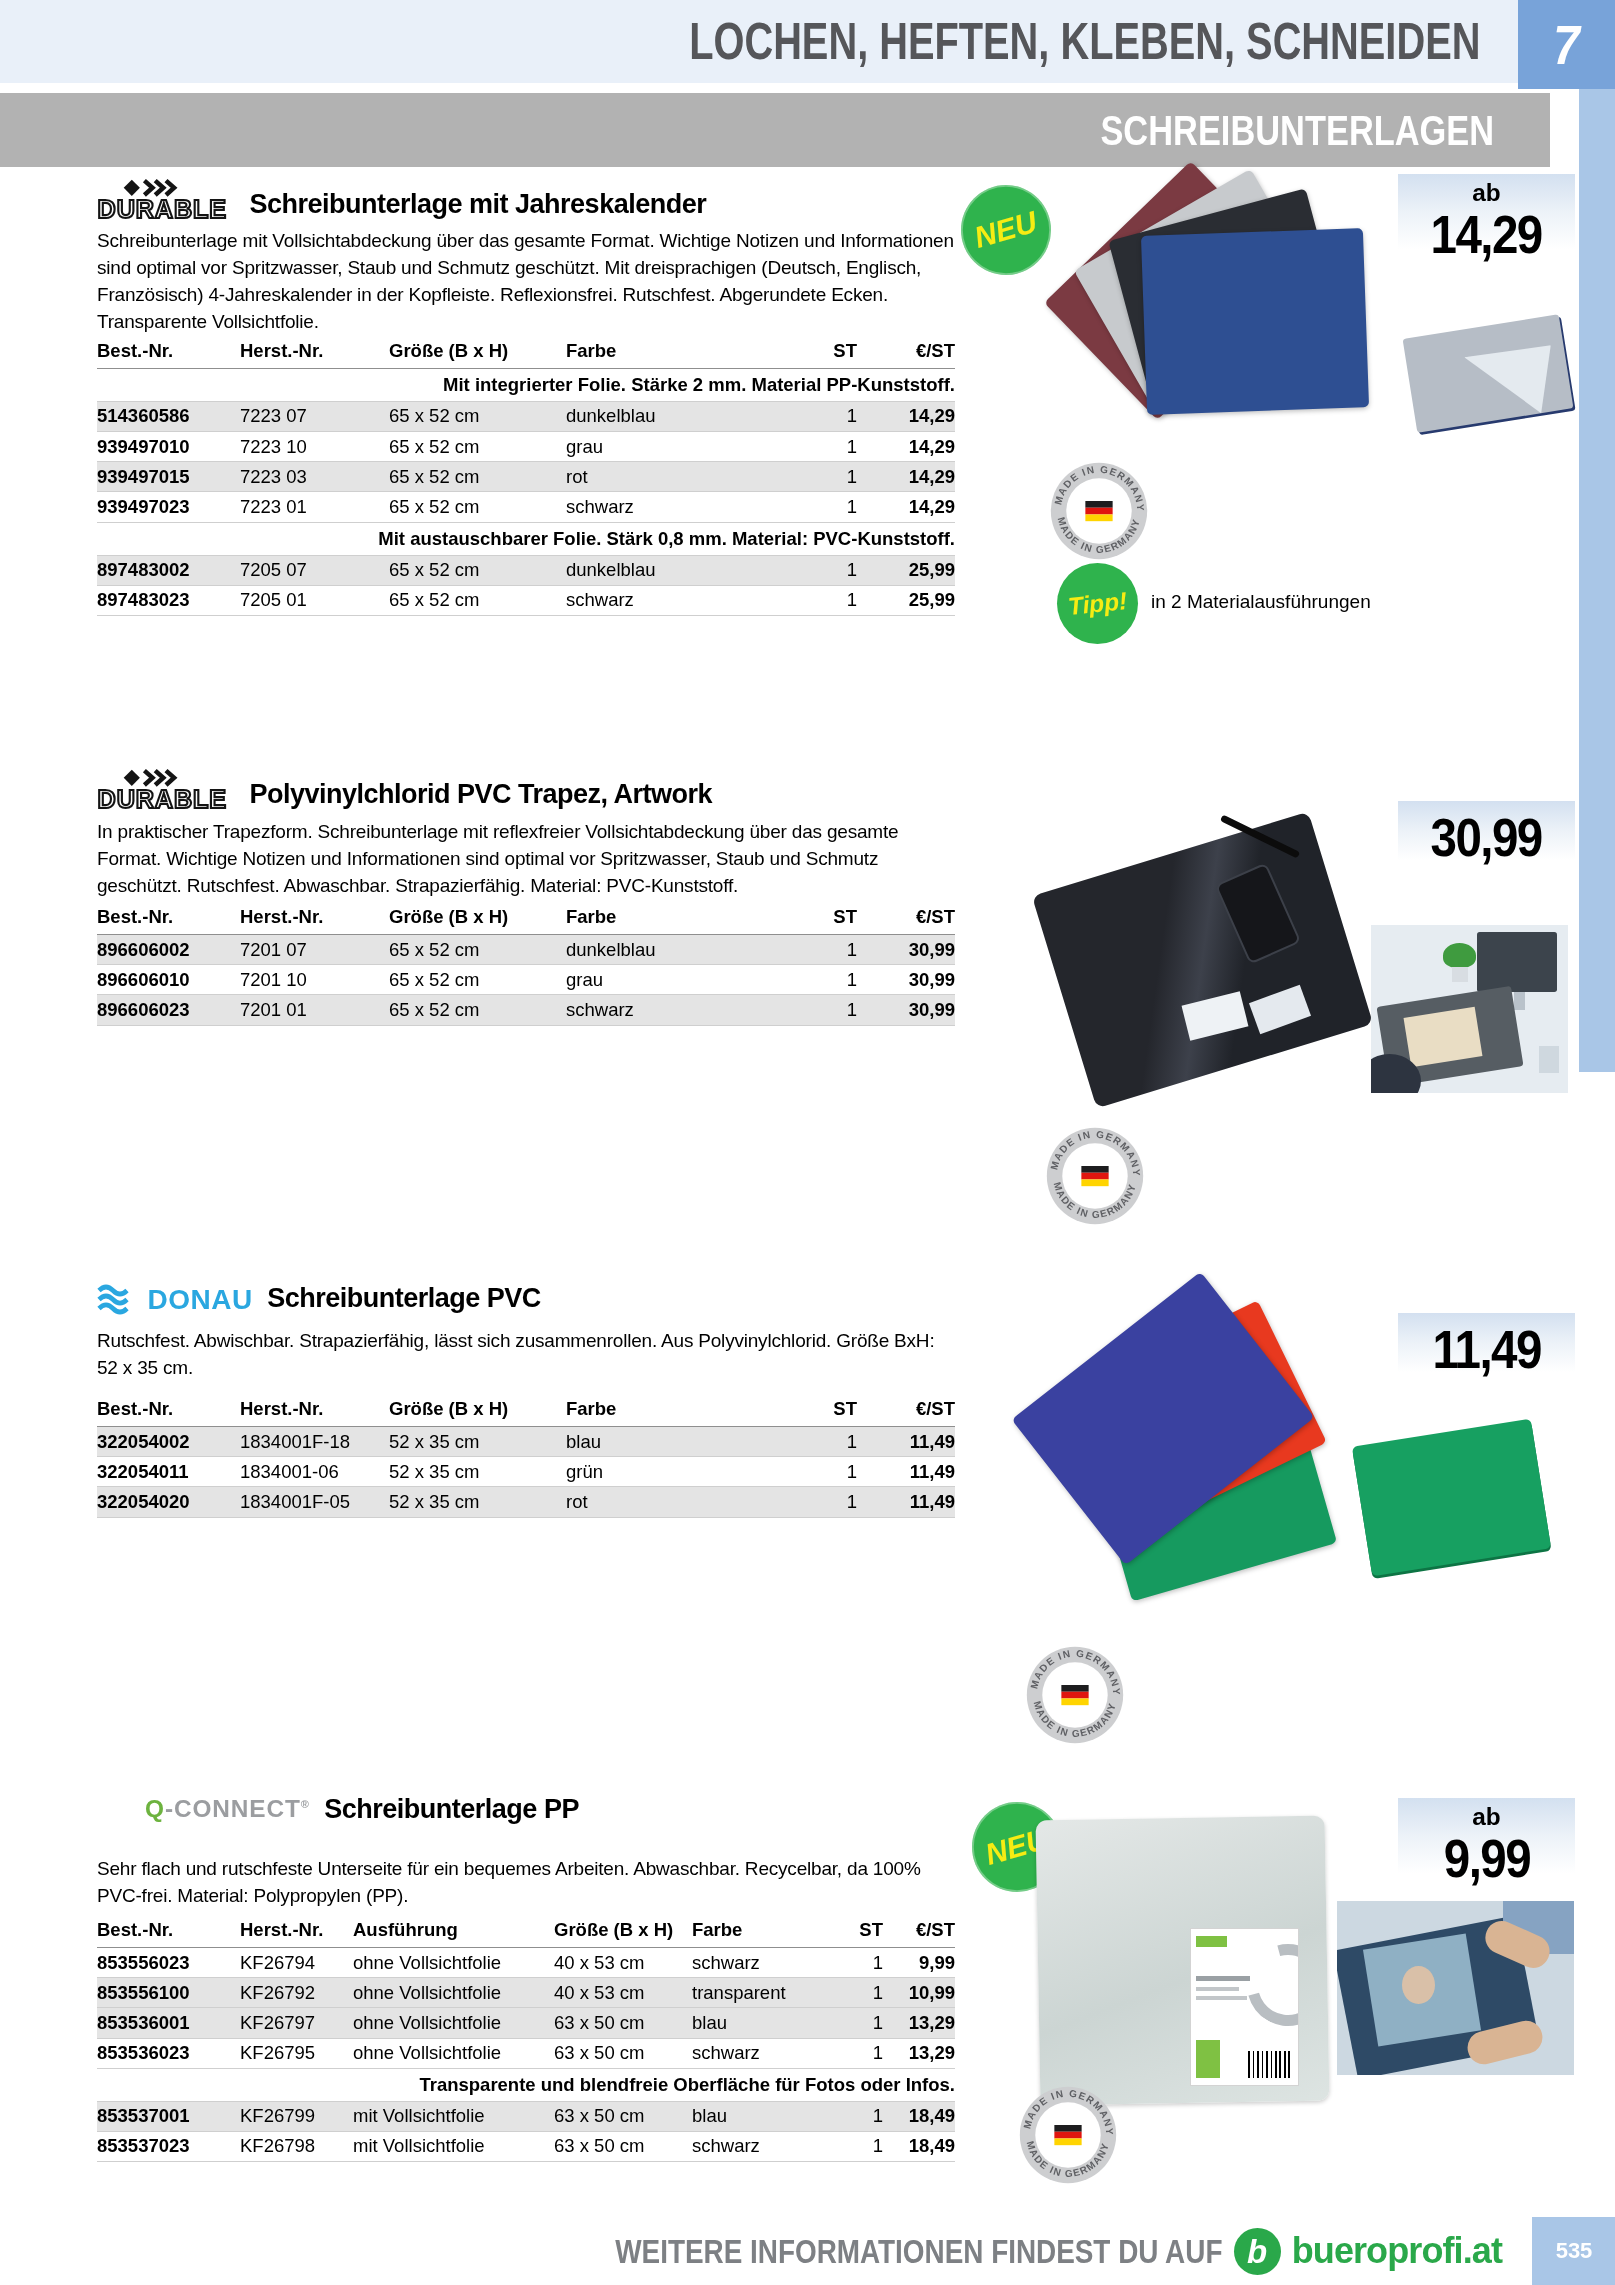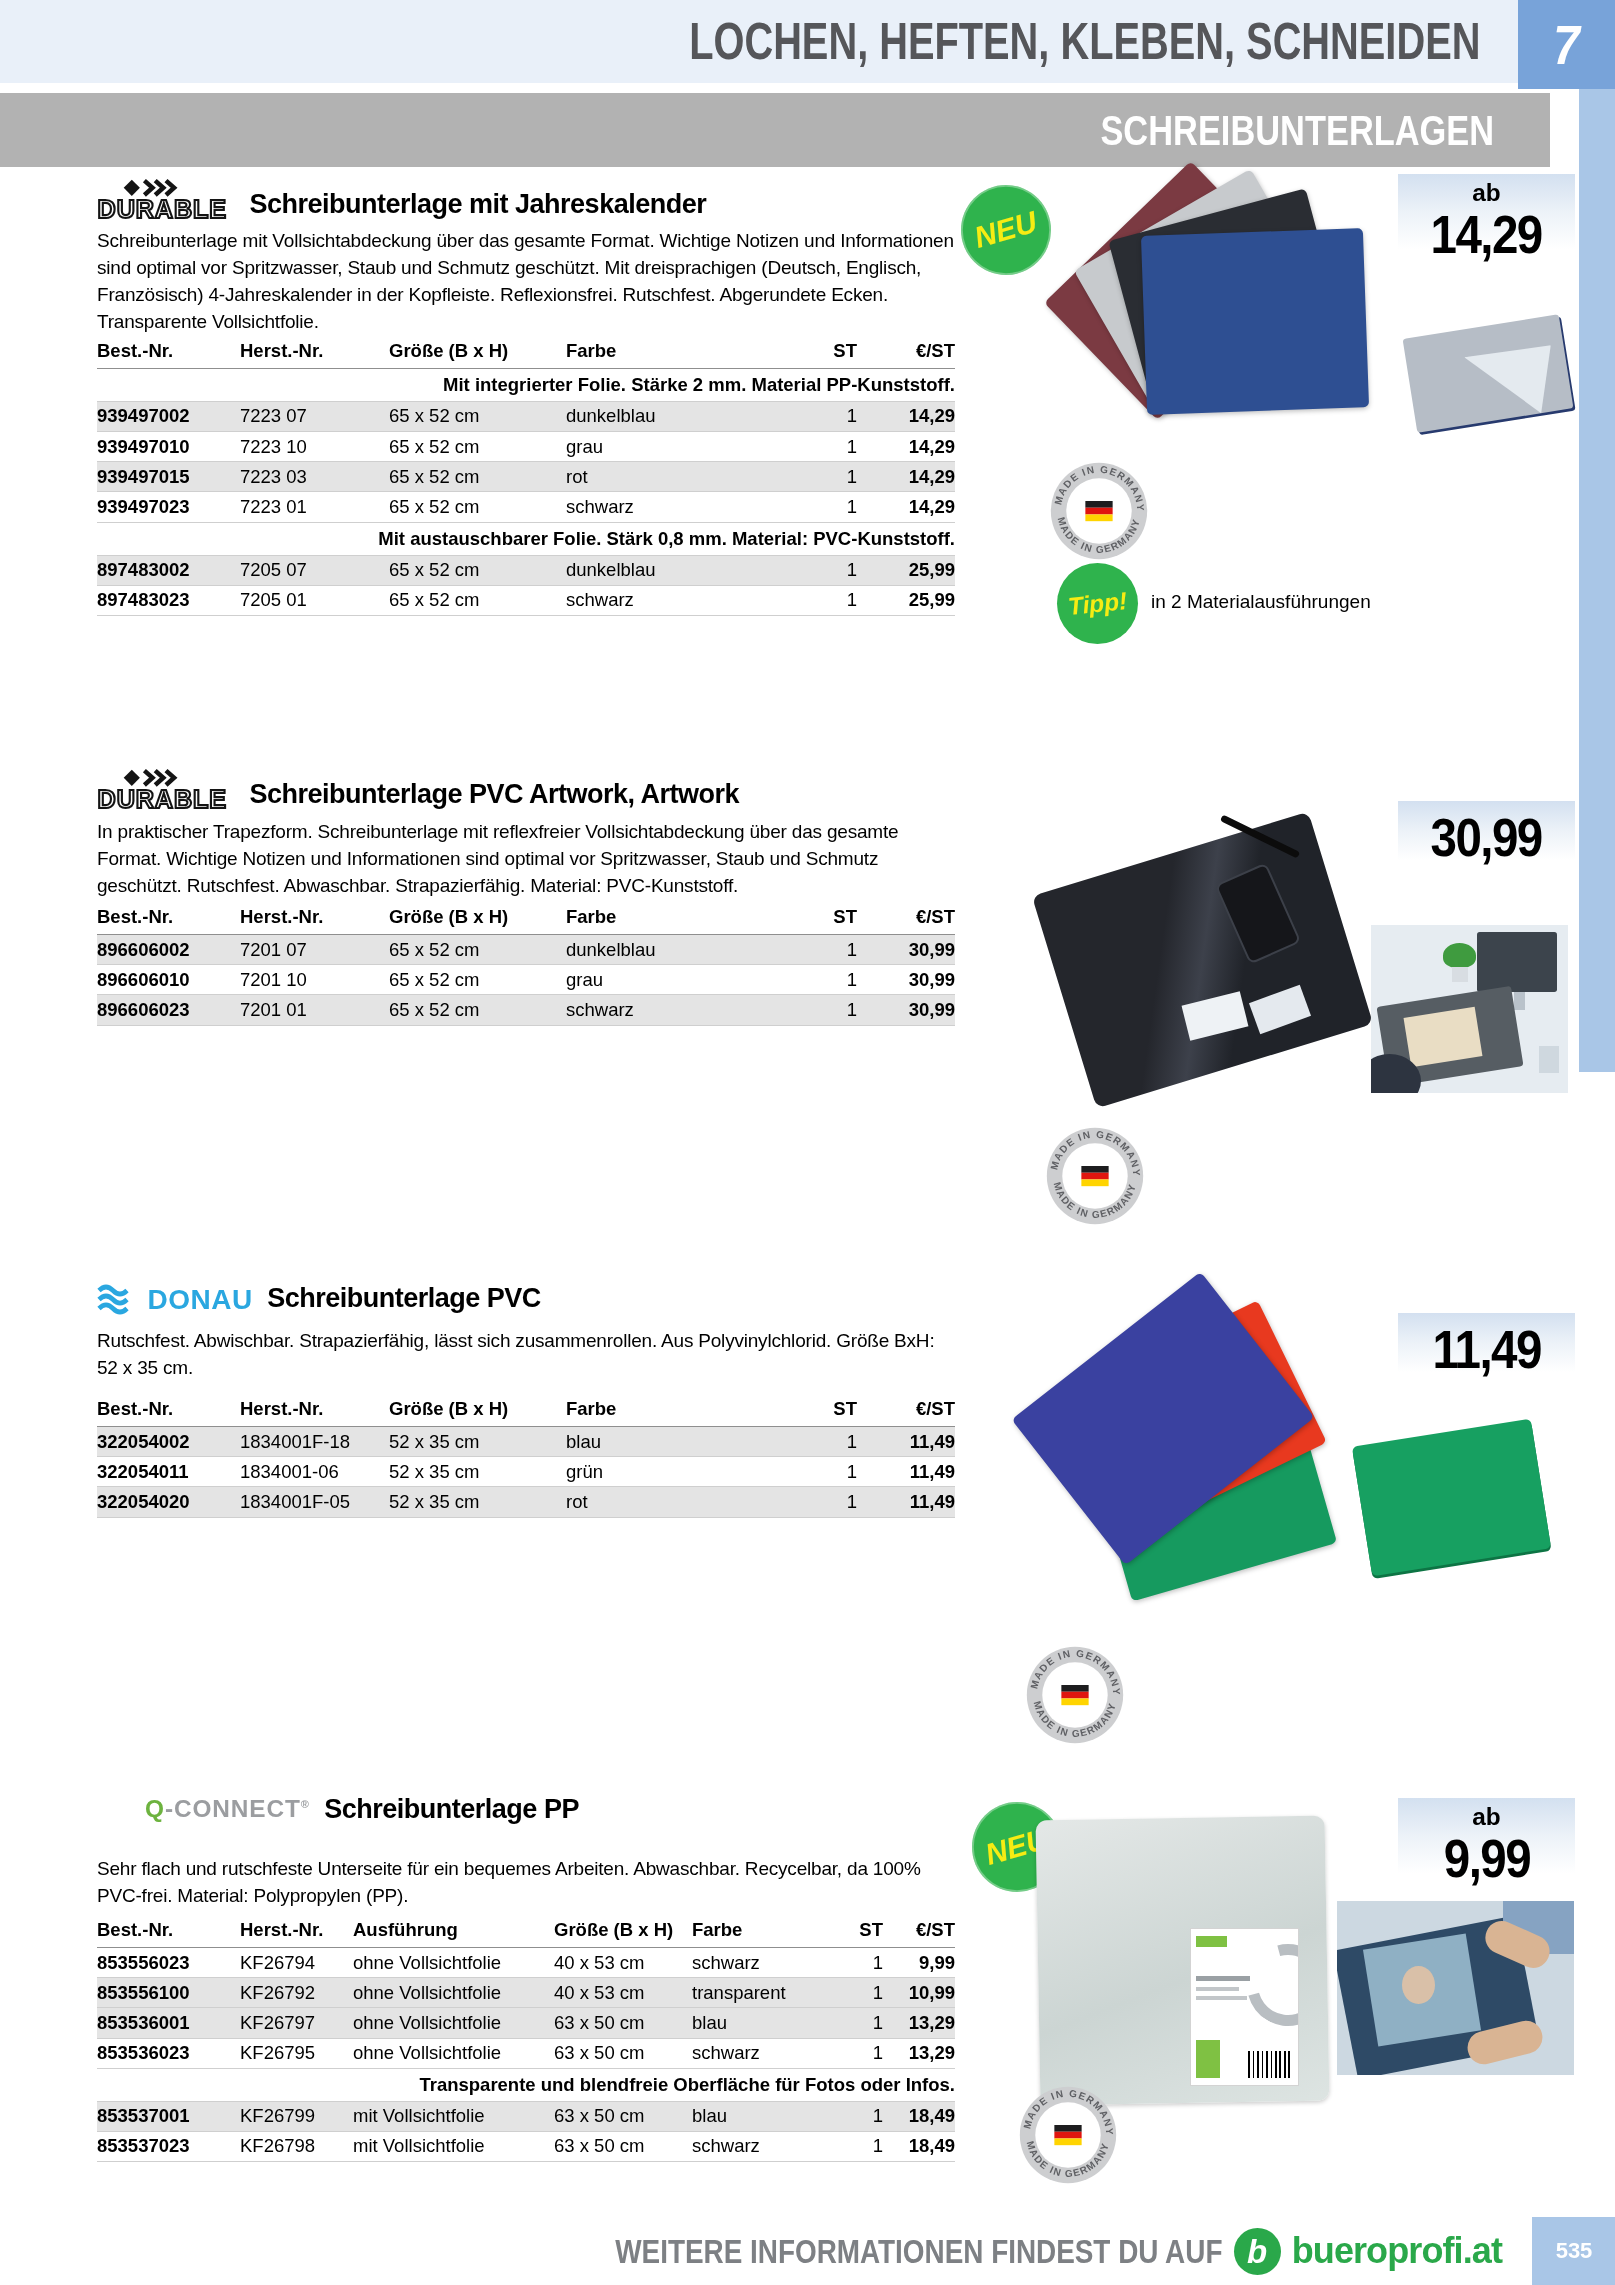--- a/index.html
+++ b/index.html
@@ -167,21 +167,21 @@
           <th>Farbe</th>
           <th>ST</th>
           <th>€/ST</th>
         </tr>
       </thead>
       <tbody>
         <tr class="sec">
           <td colspan="6">Mit integrierter Folie. Stärke 2 mm. Material PP-Kunststoff.</td>
         </tr>
         <tr class="shade">
-          <td>939497002</td>
+          <td>514360586</td>
           <td>7223 07</td>
           <td>65 x 52 cm</td>
           <td>dunkelblau</td>
           <td>1</td>
           <td>14,29</td>
         </tr>
         <tr>
           <td>939497010</td>
           <td>7223 10</td>
           <td>65 x 52 cm</td>
@@ -263,21 +263,21 @@
   <div class="tipp-note" style="left:1151px;top:591px;">in 2 Materialausführungen</div>
 
   <div class="brandrow" style="left:97px;top:767px;">
     <svg class="durable-logo" width="138" height="45" viewBox="0 0 152 50">
       <polygon points="38,3 47,12 38,21 29,12" fill="#141414"></polygon>
       <path d="M52 4 L61 12 L52 20" stroke="#141414" stroke-width="5" fill="none"></path>
       <path d="M64 4 L73 12 L64 20" stroke="#141414" stroke-width="5" fill="none"></path>
       <path d="M76 4 L85 12 L76 20" stroke="#141414" stroke-width="5" fill="none"></path>
       <text x="0" y="46" font-size="28" font-weight="800" letter-spacing="1" fill="#ffffff" stroke="#141414" stroke-width="2.4">DURABLE</text>
     </svg>
-    <div class="ptitle">Schreibunterlage PVC Artwork, Artwork</div>
+    <div class="ptitle">Polyvinylchlorid PVC Trapez, Artwork</div>
   </div>
   <div class="pdesc" style="left:97px;top:819px;">In praktischer Trapezform. Schreibunterlage mit reflexfreier Vollsichtabdeckung über das gesamte Format. Wichtige Notizen und Informationen sind optimal vor Spritzwasser, Staub und Schmutz geschützt. Rutschfest. Abwaschbar. Strapazierfähig. Material: PVC-Kunststoff.</div>
   <table class="ptable t-five" style="left:97px;top:903px;">
       <colgroup>
         <col>
         <col>
         <col>
         <col>
         <col>
         <col>

